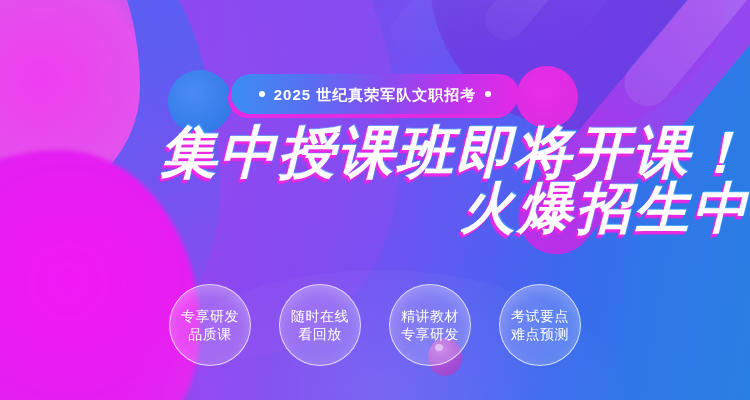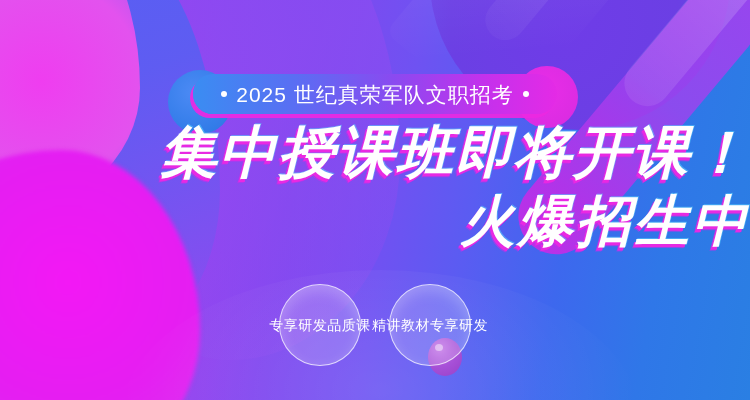--- a/index.html
+++ b/index.html
@@ -145,22 +145,22 @@
     box-shadow: -3px 4px 0 0 rgba(236,40,226,0.92);
   }
   .badge-dot {
     width: 6px; height: 6px;
     border-radius: 50%;
     background: #fff;
     flex: 0 0 auto;
   }
   .badge-text {
     color: #fff;
-    font-size: 21px;
-    font-weight: normal;
+    font-size: 15px;
+    font-weight: bold;
     letter-spacing: 1px;
     white-space: nowrap;
     line-height: 1;
   }
 
   
   .headline-group {
     position: absolute;
     left: 0; right: 0; top: 124px;
     text-align: right;
@@ -176,39 +176,39 @@
       -3px 4px 0 rgba(200,45,235,0.55),
        1px -1px 0 rgba(90,210,255,0.55);
   }
   .headline-1 {
     font-size: 57px;
     letter-spacing: 2px;
   }
   .headline-2 {
     font-size: 55px;
     letter-spacing: 3px;
-    margin-top: 13px;
+    margin-top: 0;
   }
 
   
   .features {
     position: absolute;
     left: 0; right: 0; bottom: 34px;
     display: flex;
     justify-content: center;
     gap: 28px;
   }
   .feature-circle {
     width: 80px; height: 80px;
     border-radius: 50%;
     background: rgba(255,255,255,0.17);
     border: 1.5px solid rgba(255,255,255,0.72);
     box-shadow: inset 0 6px 14px rgba(255,255,255,0.22);
     display: flex;
-    flex-direction: row;
+    flex-direction: column;
     align-items: center;
     justify-content: center;
     color: #ffffff;
     font-size: 14px;
     line-height: 1.32;
     text-align: center;
     letter-spacing: .5px;
   }
   .feature-line { display: block; white-space: nowrap; }
 </style>
@@ -243,18 +243,26 @@
     <div class="headline headline-1">集中授课班即将开课！</div>
     <div class="headline headline-2">火爆招生中</div>
   </div>
 
   <div class="features">
     <div class="feature-circle">
       <span class="feature-line">专享研发</span>
       <span class="feature-line">品质课</span>
     </div>
     <div class="feature-circle">
+      <span class="feature-line">随时在线</span>
+      <span class="feature-line">看回放</span>
+    </div>
+    <div class="feature-circle">
       <span class="feature-line">精讲教材</span>
       <span class="feature-line">专享研发</span>
     </div>
+    <div class="feature-circle">
+      <span class="feature-line">考试要点</span>
+      <span class="feature-line">难点预测</span>
+    </div>
   </div>
 
 </div>
 
 </body></html>

